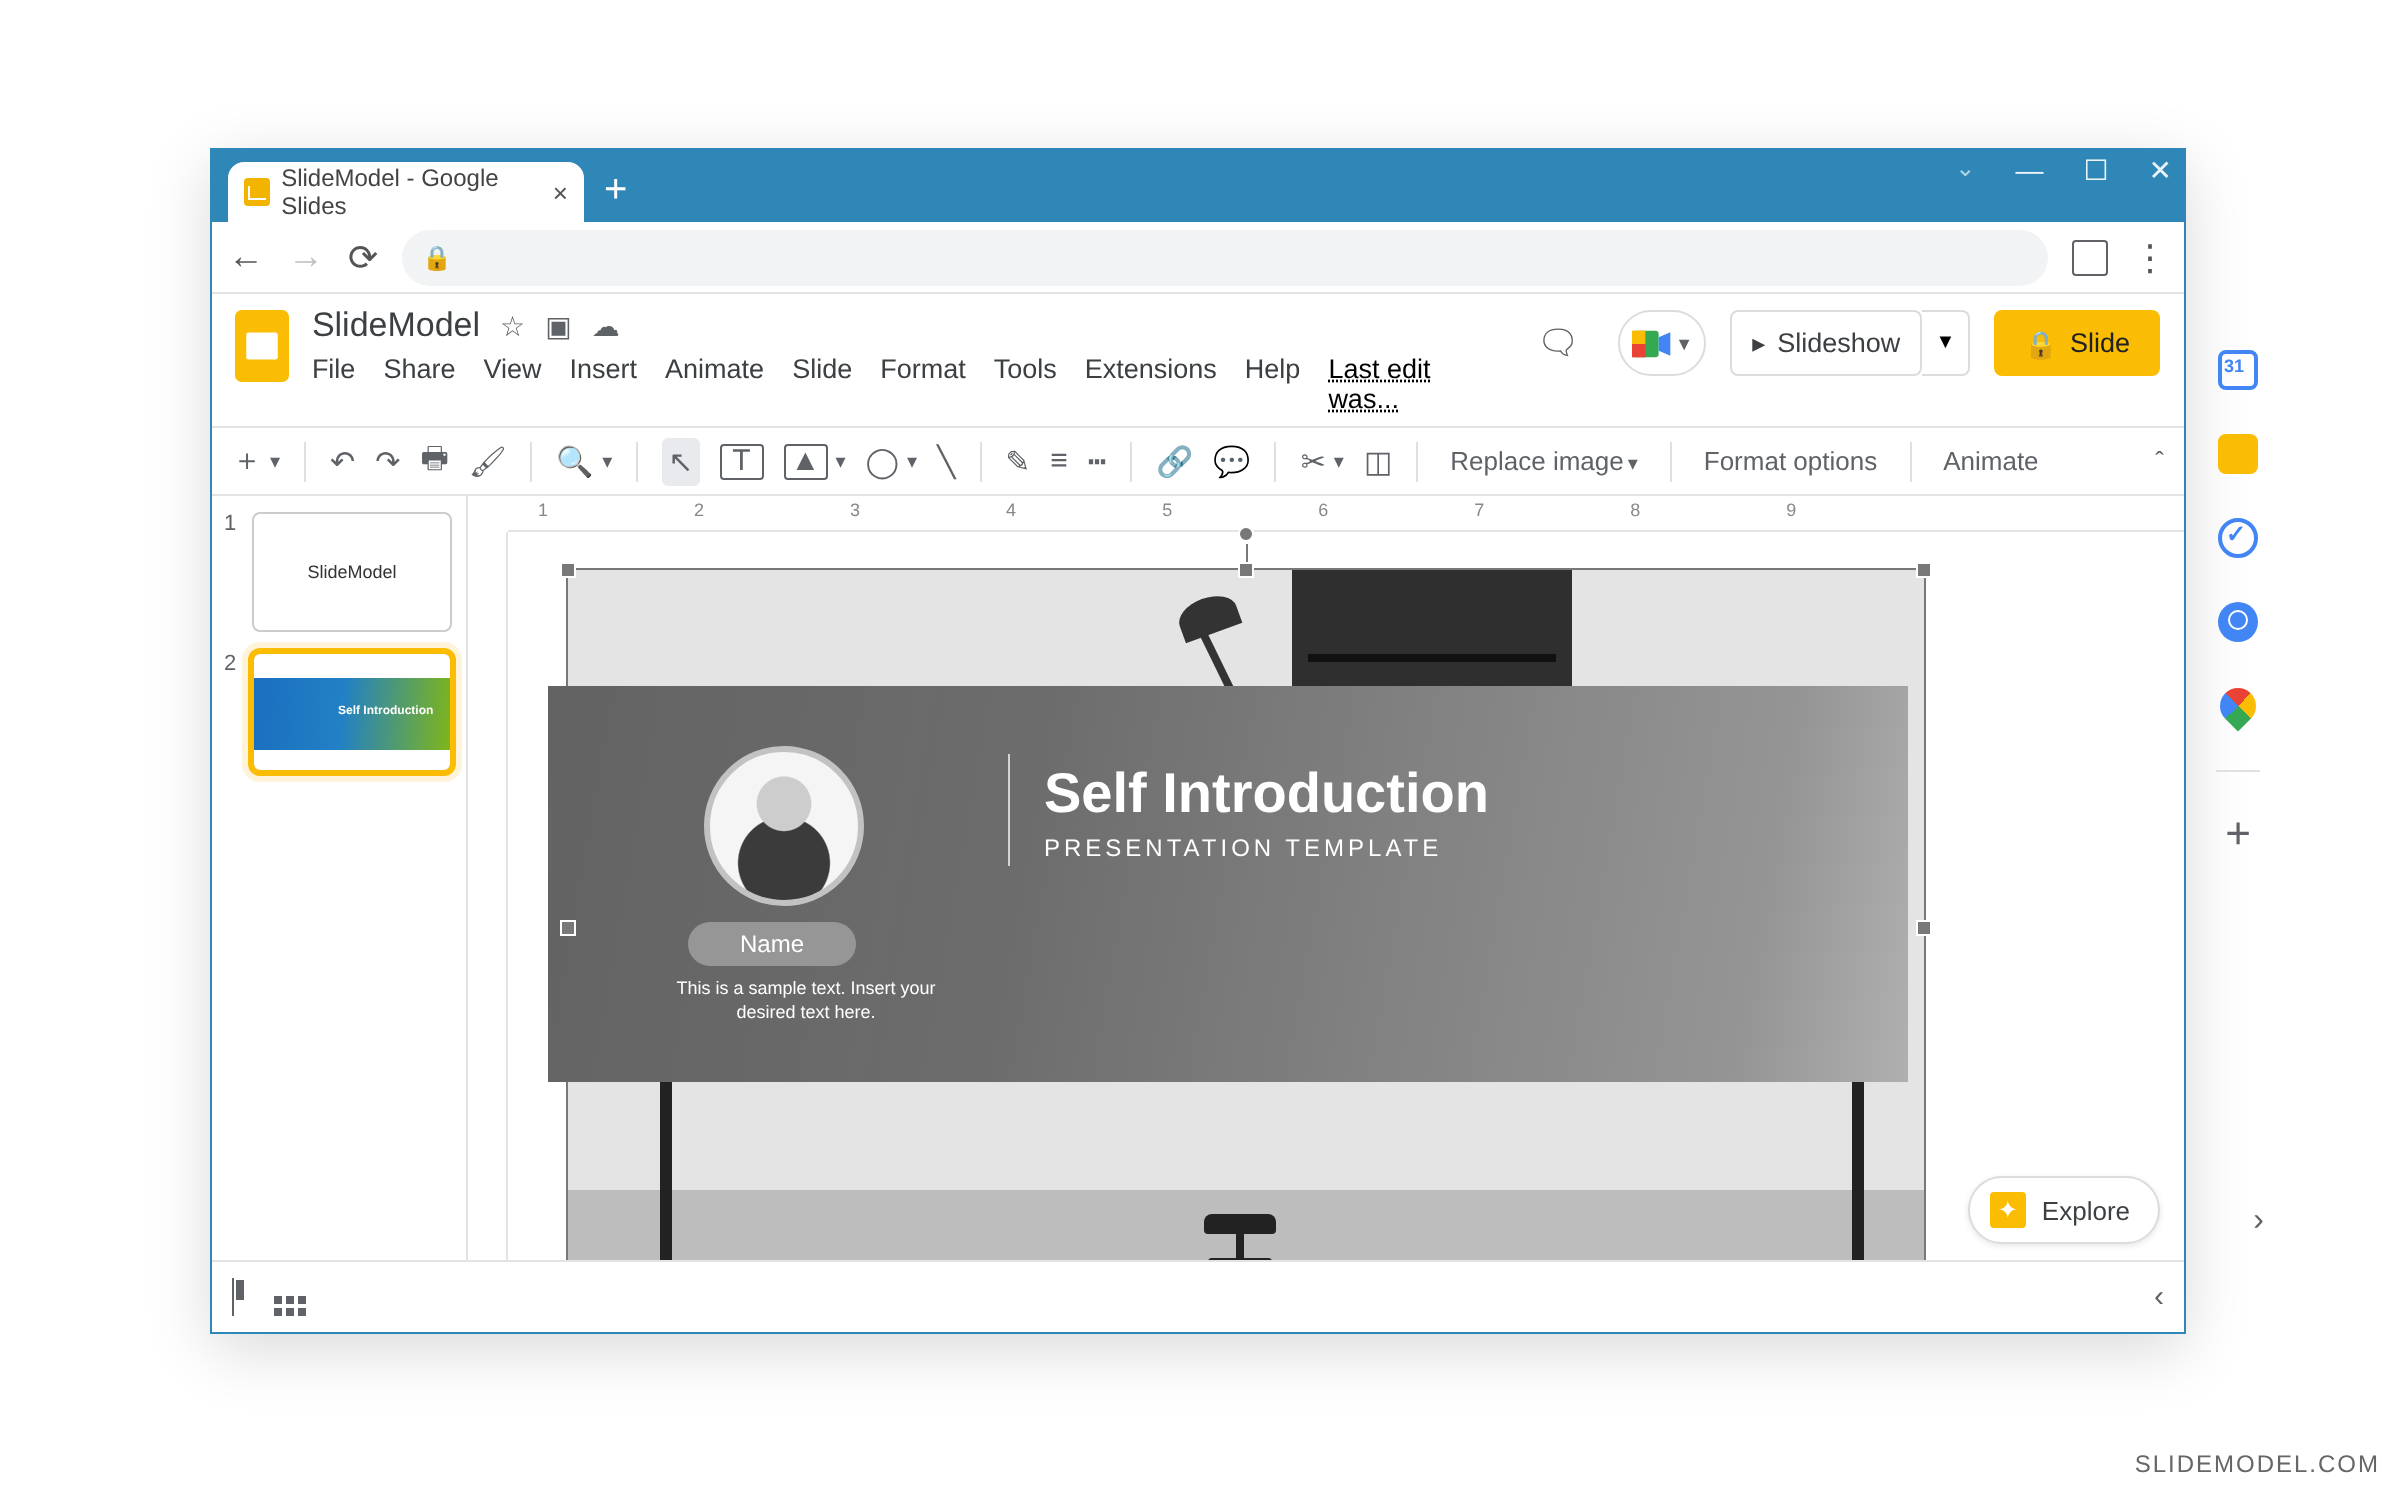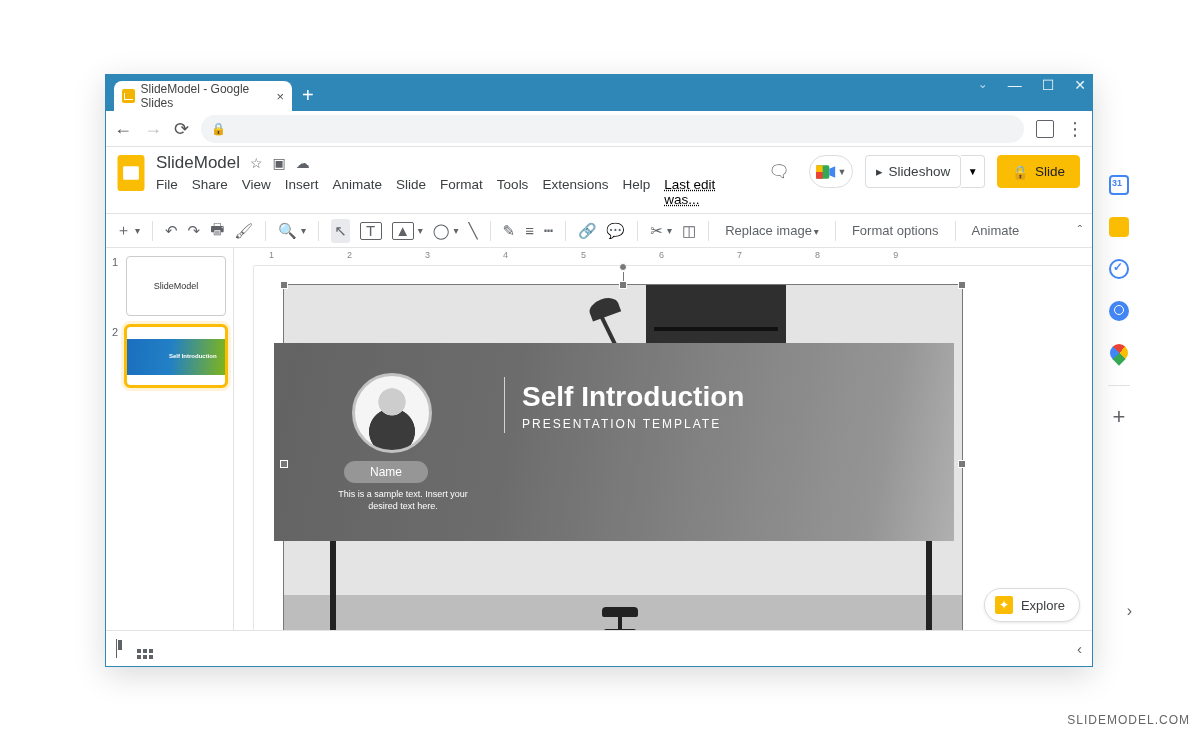--- a/index.html
+++ b/index.html
@@ -166,21 +166,21 @@
   .sp-ico{width:20px;height:20px;border-radius:4px;cursor:pointer;}
   .sp-cal{border:2px solid #4285f4;position:relative;} .sp-cal::after{content:"31";position:absolute;left:1px;top:1px;font-size:9px;color:#4285f4;font-weight:bold;}
   .sp-keep{background:#fbbc04;}
   .sp-tasks{border:2px solid #4285f4;border-radius:50%;position:relative;} .sp-tasks::after{content:"✓";position:absolute;left:2px;top:-1px;color:#4285f4;font-size:12px;font-weight:bold;}
   .sp-contacts{background:#4285f4;border-radius:50%;position:relative;} .sp-contacts::after{content:"";position:absolute;left:5px;top:4px;width:8px;height:8px;border:1.5px solid #fff;border-radius:50%;}
   .sp-maps{background:conic-gradient(#ea4335 0 25%, #fbbc04 0 50%, #34a853 0 75%, #4285f4 0);border-radius:50% 50% 50% 0;transform:rotate(-45deg) scale(.9);}
   .sp-plus{font-size:22px;color:#5f6368;cursor:pointer;height:20px;line-height:18px;}
   .sp-div{width:22px;height:1px;background:#e0e0e0;}
   .sp-chev{position:absolute;right:-40px;bottom:46px;color:#5f6368;cursor:pointer;}
 
-  .watermark{position:absolute;right:10px;bottom:16px;font-size:12px;letter-spacing:1px;color:#666;}
+  .watermark{position:absolute;right:10px;bottom:4px;font-size:12px;letter-spacing:1px;color:#666;}
 </style>
 </head>
 <body>
 
 <div class="window">
 
   <div class="titlebar">
     <div class="tab">
       <span class="favicon"></span>
       <span>SlideModel - Google Slides</span>

